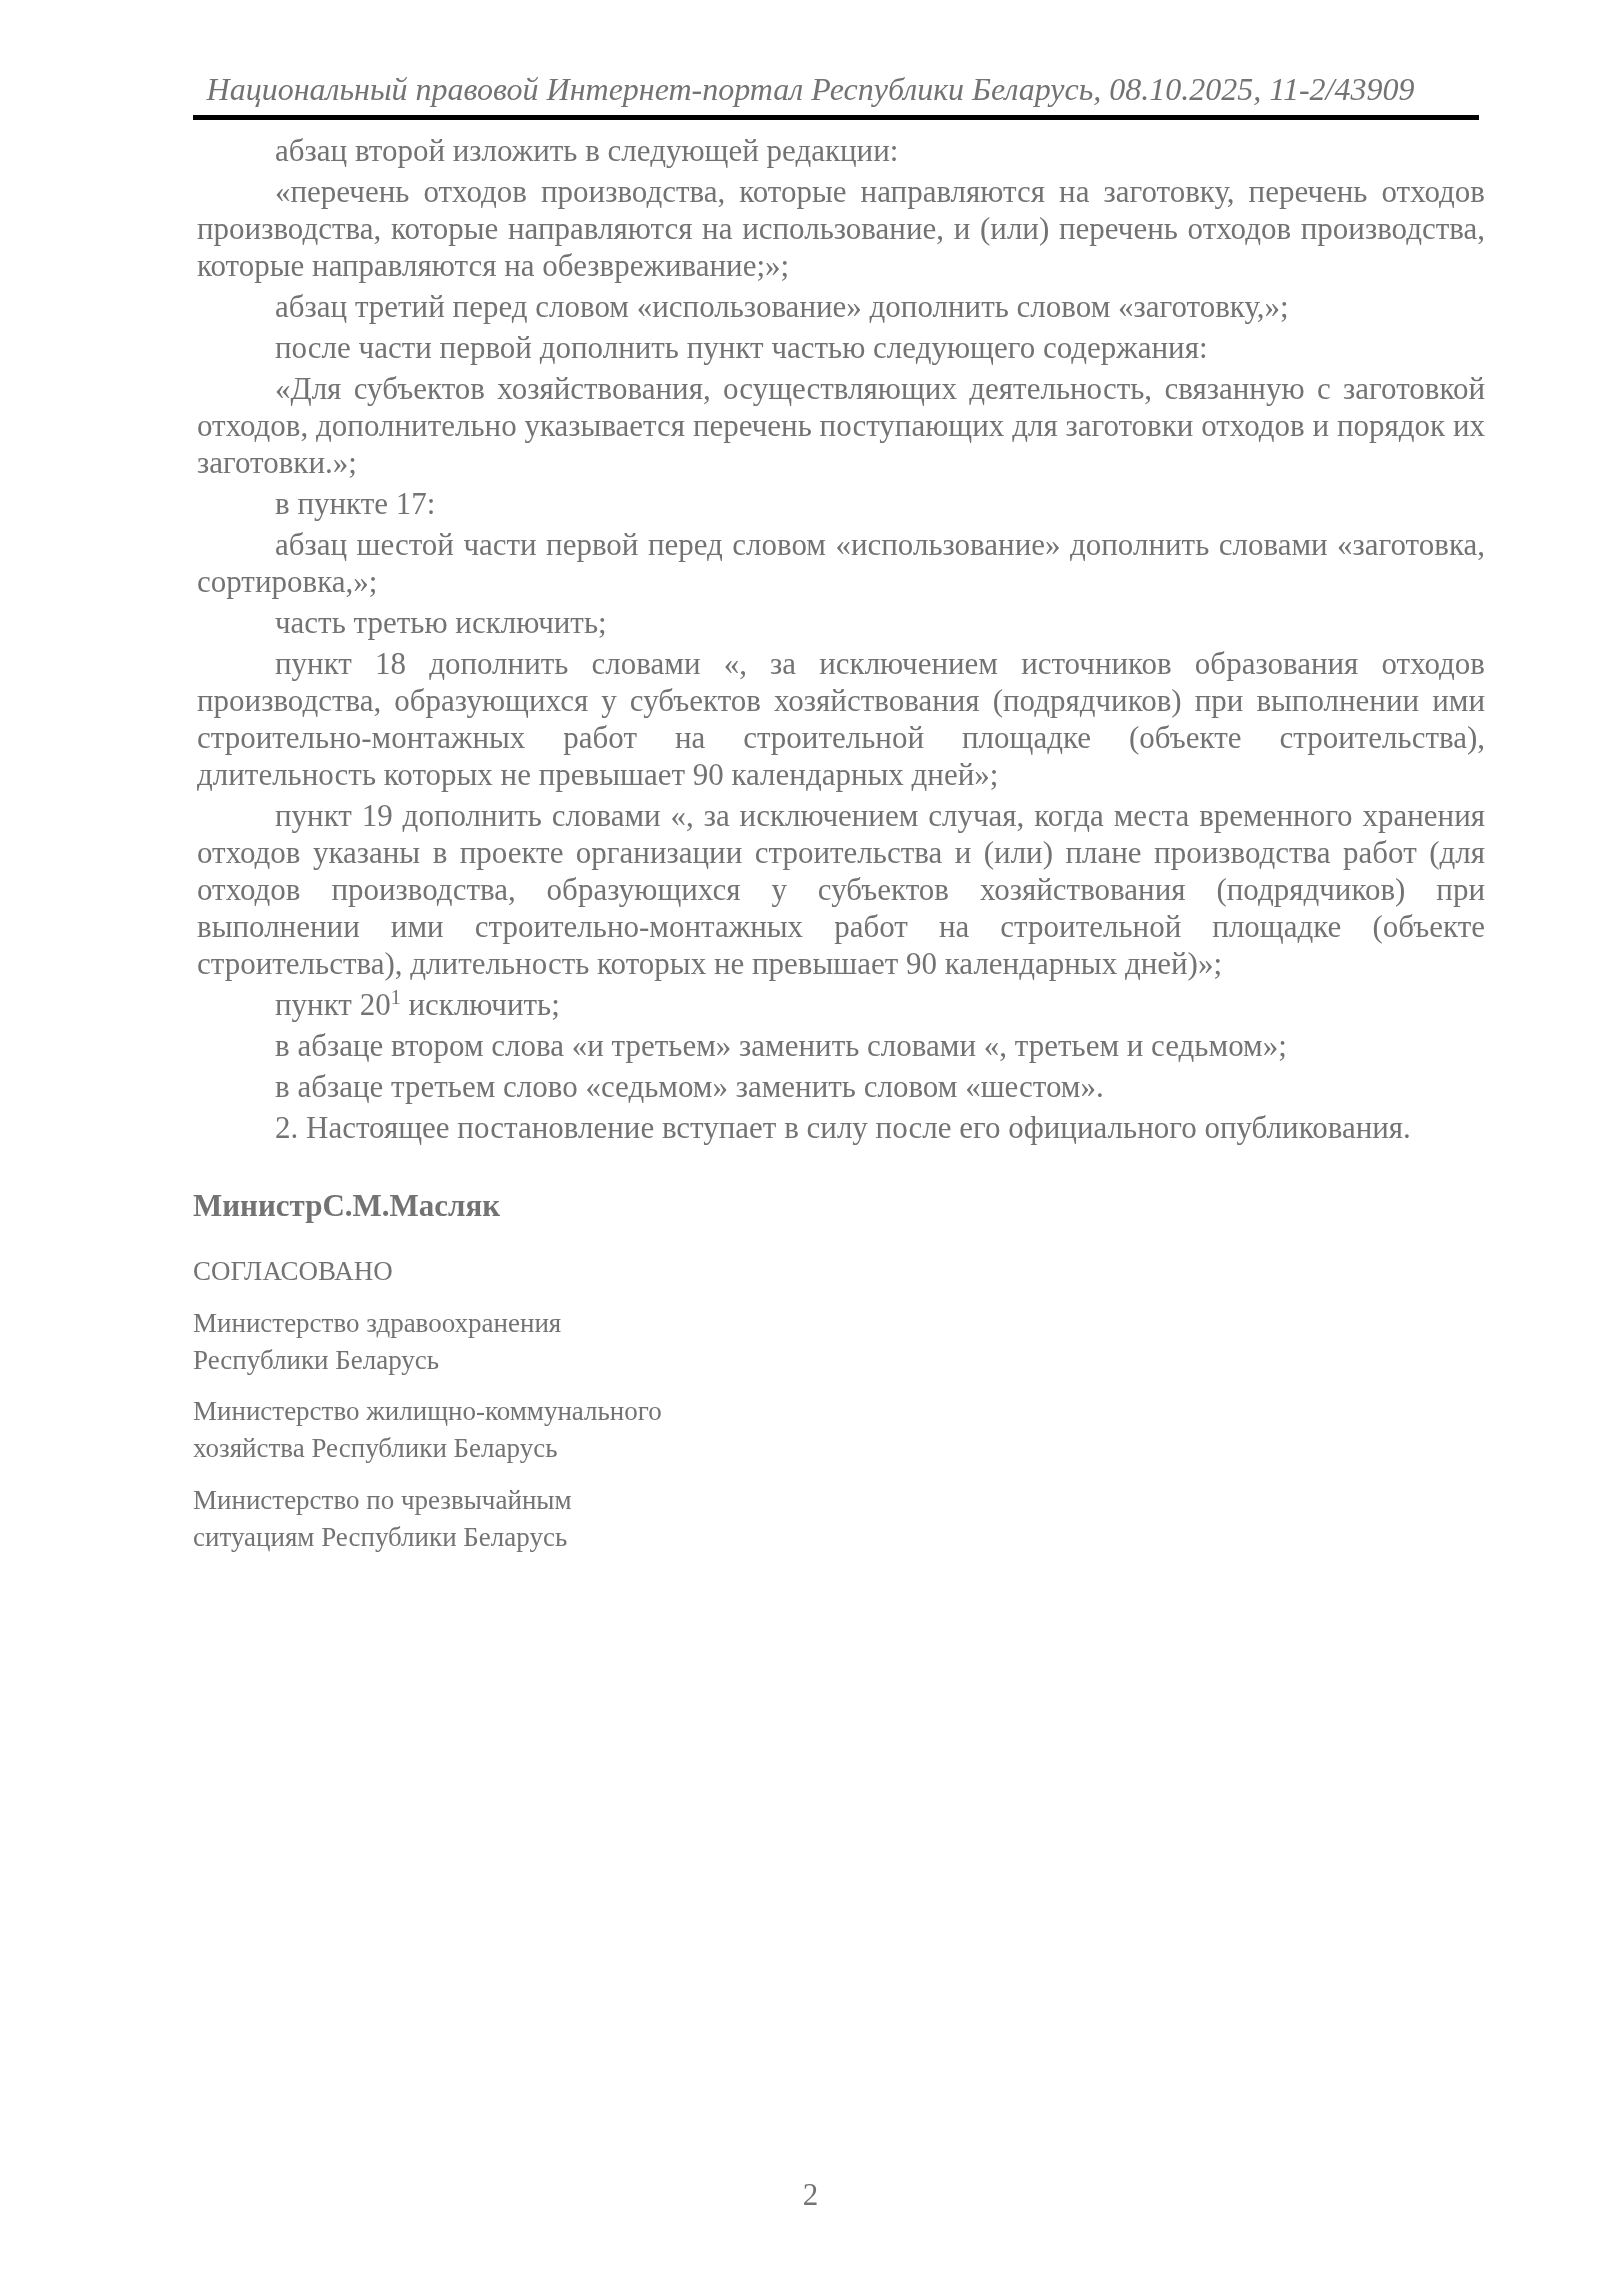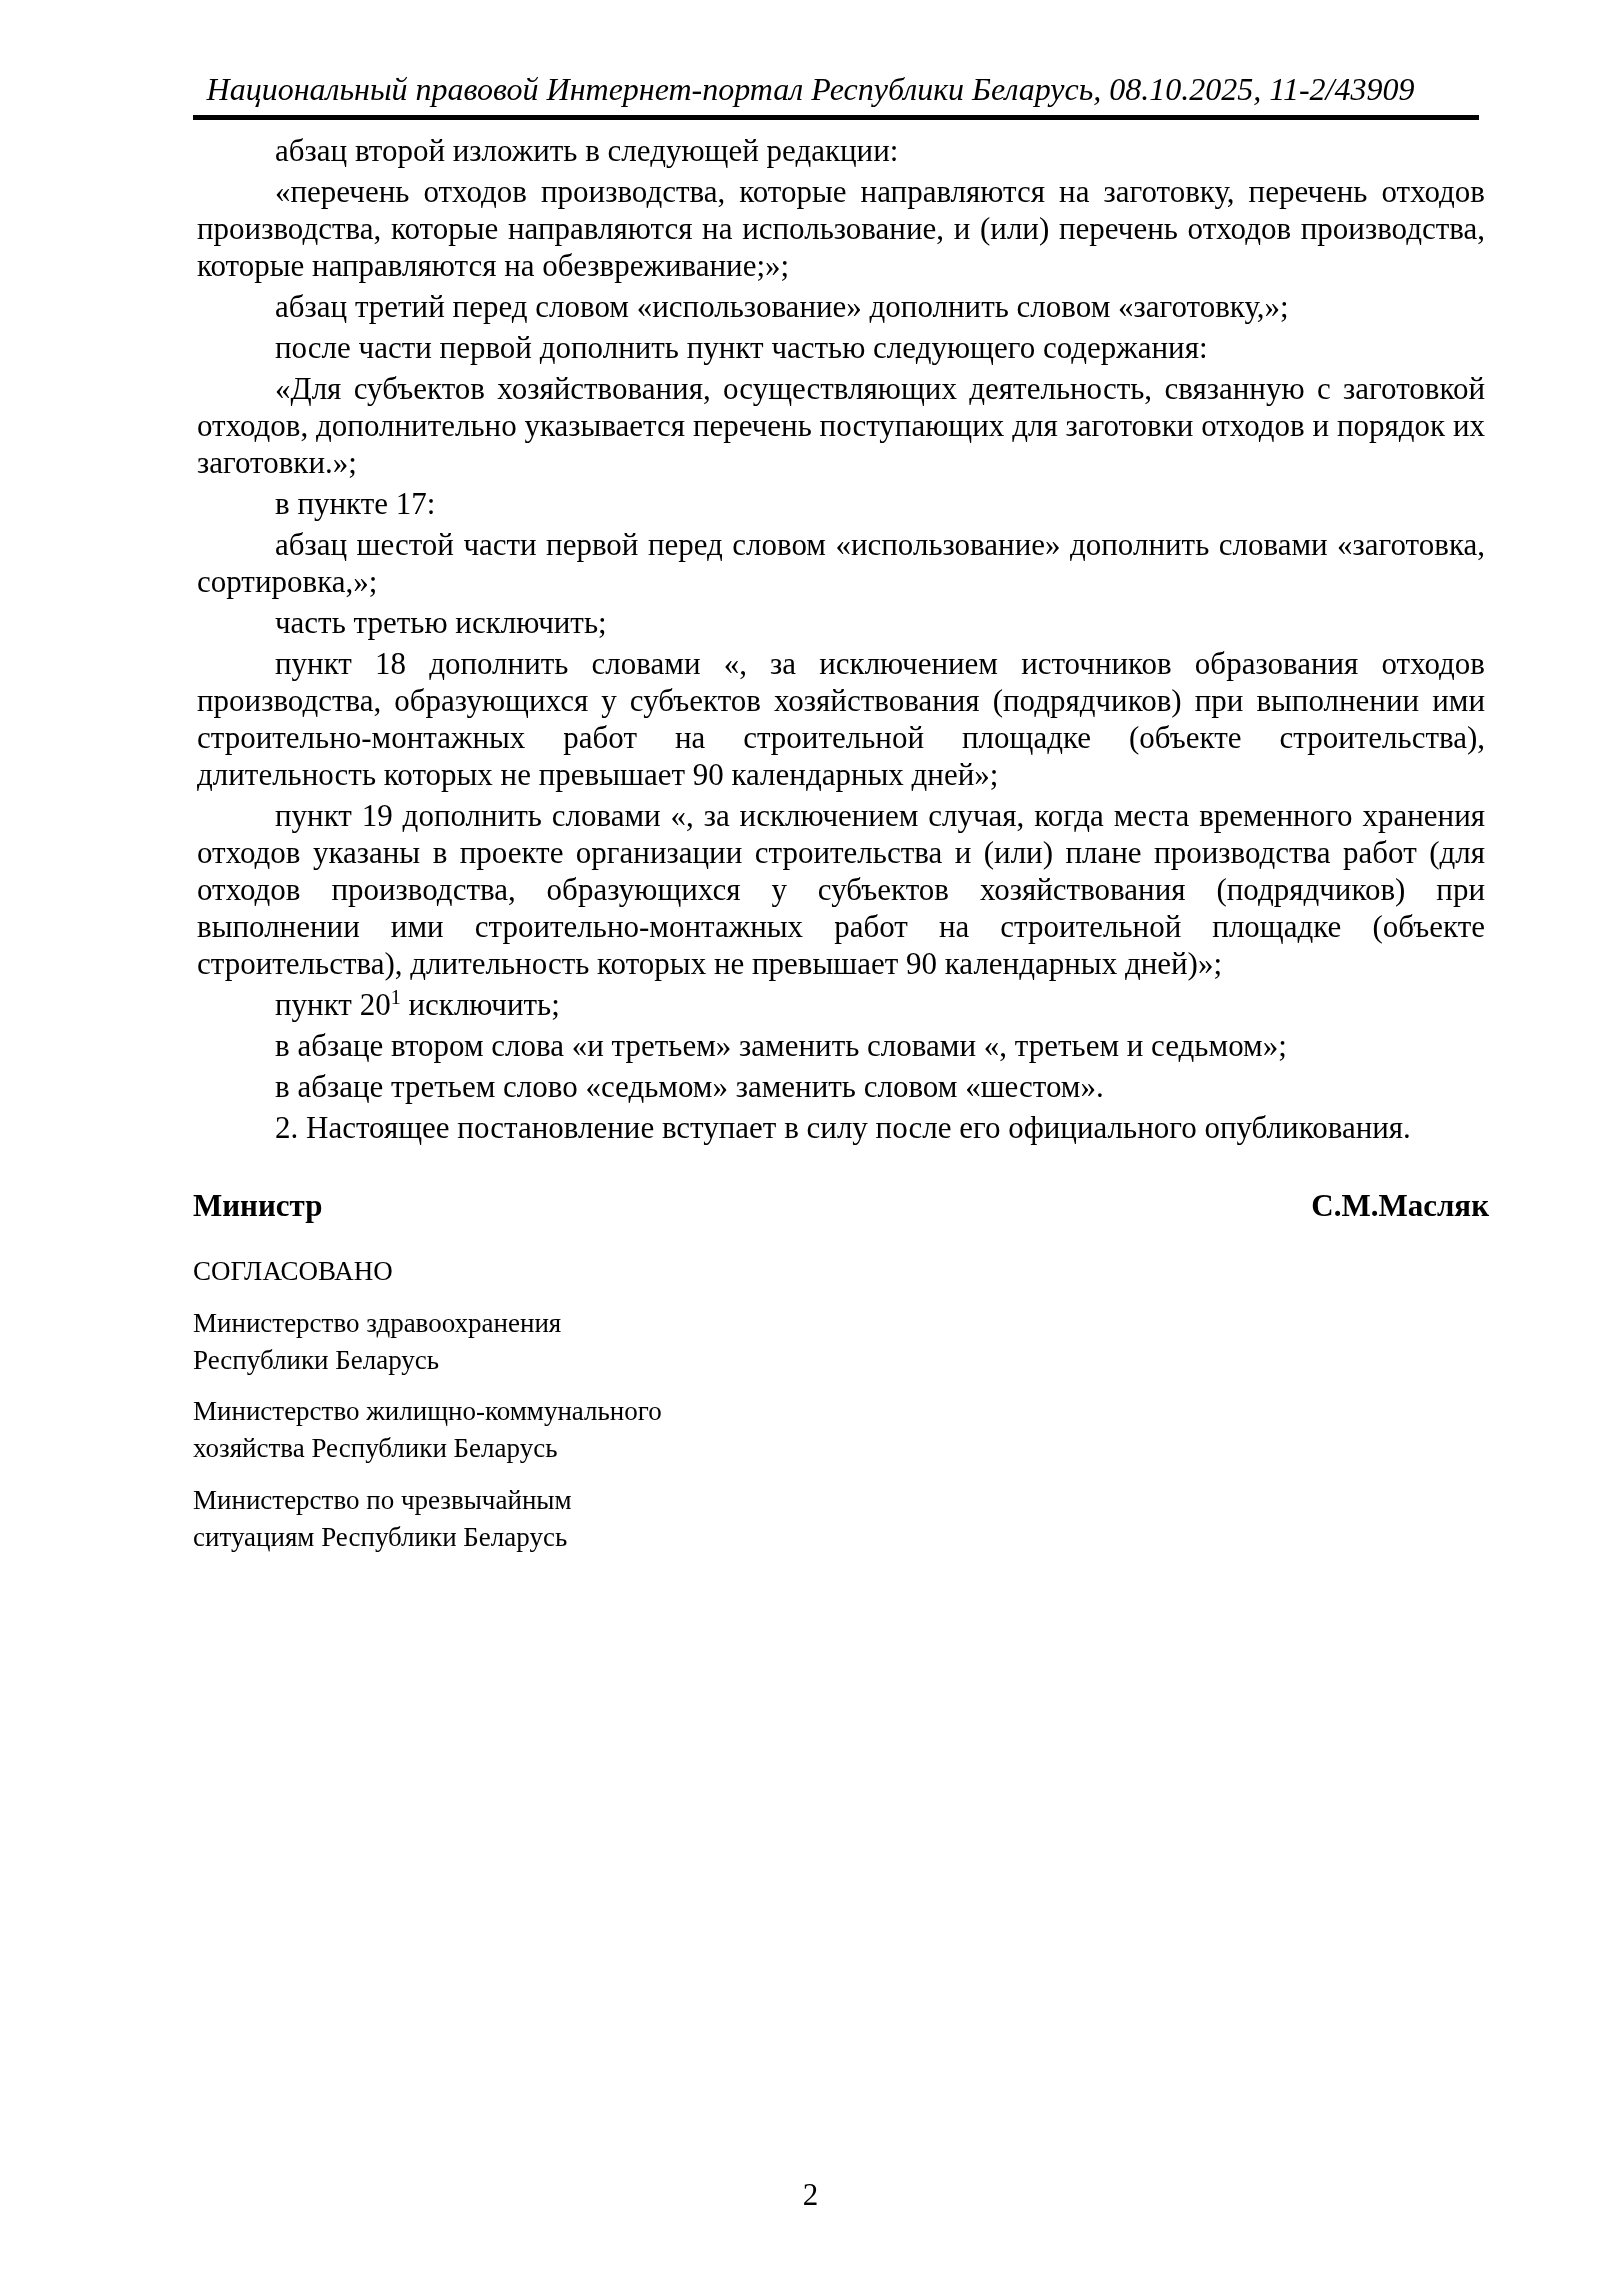--- a/index.html
+++ b/index.html
@@ -2,21 +2,21 @@
 <html><head>
 <meta charset="utf-8">
 <style>
   html, body { margin: 0; padding: 0; background: #888; }
   .page {
     position: relative;
     width: 1621px;
     height: 2293px;
     margin: 0 auto;
     background: #ffffff;
-    color: #000000;
+    color: #737373;
     font-family: "Liberation Serif", "DejaVu Serif", serif;
     overflow: hidden;
     box-sizing: border-box;
   }
   .header-title {
     padding-top: 71px;
     text-align: center;
     font-style: italic;
     font-size: 32px;
     line-height: 37px;
@@ -41,21 +41,20 @@
   }
   .doc-body sup {
     font-size: 0.65em;
     line-height: 0;
     vertical-align: super;
   }
   .signature-row {
     margin: 41px 0 0 193px;
     width: 1296px;
     display: flex;
-    justify-content: space-between;
     font-weight: bold;
     font-size: 31px;
     line-height: 37px;
   }
   .approval {
     margin: 29px 0 0 193px;
     font-size: 27px;
     line-height: 37px;
   }
   .approval-entry { margin-top: 15px; }

